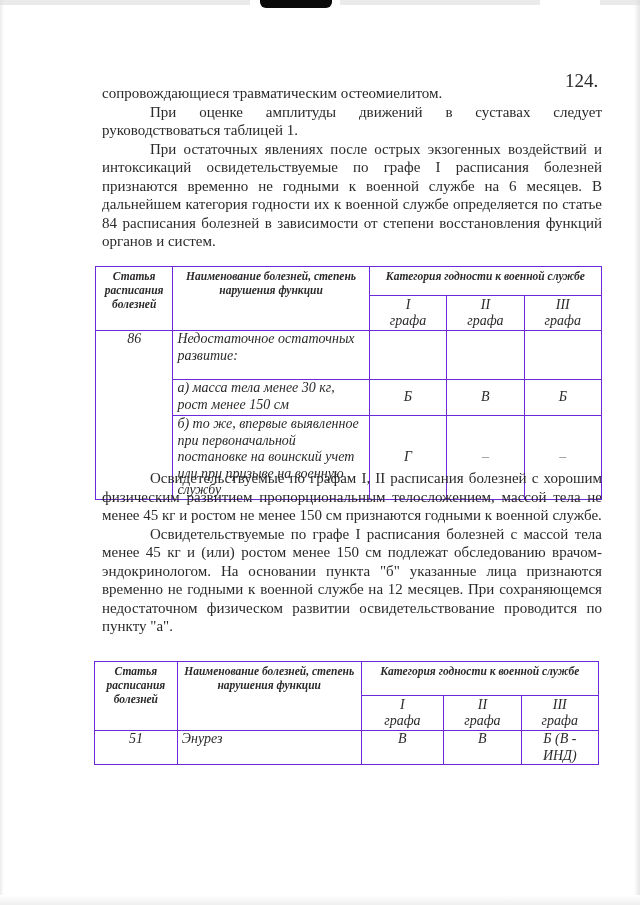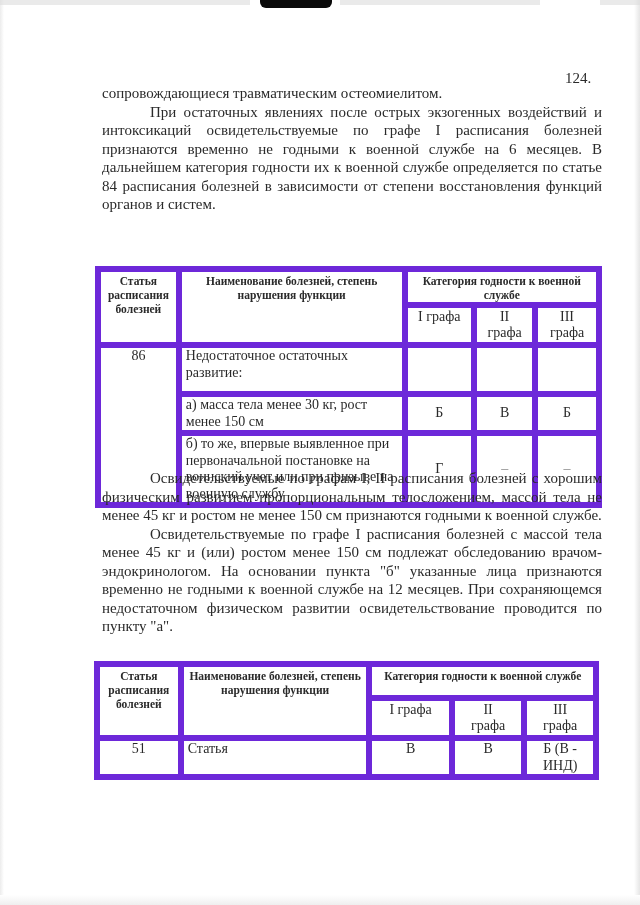--- a/index.html
+++ b/index.html
@@ -35,21 +35,21 @@
   }
   .top-strip {
     position: absolute; top: 0; height: 5px; background: #dcdcdc; opacity: 0.6;
   }
   .top-blot {
     position: absolute; left: 260px; top: 0; width: 72px; height: 8px;
     background: #0a0a0a; border-radius: 0 0 6px 6px;
   }
   .page-number {
     position: absolute; left: 565px; top: 70px;
-    font-size: 15px;
+    font-size: 19px;
   }
   .text-block {
     position: absolute;
     left: 102px;
     width: 500px;
     font-size: 15px;
     line-height: 18.5px;
     text-align: justify;
   }
   .text-block p {
@@ -58,36 +58,37 @@
   .indent {
     text-indent: 48px;
   }
   table.schedule {
     position: absolute;
     border-collapse: collapse;
     font-size: 14px;
     line-height: 16.5px;
   }
   table.schedule td, table.schedule th {
-    border: 6px solid #6d28d9;
+    border: 1px solid #6d28d9;
     padding: 0 4px;
     vertical-align: top;
+    font-style: italic;
   }
   table.schedule th {
     font-weight: bold;
     font-size: 11.5px;
     line-height: 14px;
     text-align: center;
     padding-top: 2px;
   }
   table.schedule th.sub {
     font-weight: normal;
     font-size: 14px;
     line-height: 16px;
-    padding: 1px 10px;
+    padding: 1px 20px;
   }
   table.schedule td.center {
     text-align: center;
   }
   table.schedule td.middle {
     vertical-align: middle;
   }
   #table1 { left: 95px; top: 266px; width: 507px; }
   #table2 { left: 94px; top: 661px; width: 505px; }
 </style>
@@ -100,20 +101,21 @@
   <div class="scan-edge-bottom"></div>
   <div class="top-strip" style="left:0;width:250px;"></div>
   <div class="top-strip" style="left:340px;width:200px;"></div>
   <div class="top-strip" style="left:600px;width:40px;"></div>
   <div class="top-blot"></div>
 
   <div class="page-number">124.</div>
 
   <div class="text-block" style="top:84px;font-family:Liberation Serif, serif;">
     <p>сопровождающиеся травматическим остеомиелитом.</p>
+    <p class="indent">При оценке амплитуды движений в суставах следует руководствоваться таблицей 1.</p>
     <p class="indent">При остаточных явлениях после острых экзогенных воздействий и интоксикаций освидетельствуемые по графе I расписания болезней признаются временно не годными к военной службе на 6 месяцев. В дальнейшем категория годности их к военной службе определяется по статье 84 расписания болезней в зависимости от степени восстановления функций органов и систем.</p>
   </div>
 
   <table class="schedule" id="table1">
     <colgroup>
       <col style="width:81px">
       <col style="width:230px">
       <col style="width:70px">
       <col style="width:61px">
       <col style="width:64px">
@@ -170,20 +172,20 @@
       <th rowspan="2">Наименование болезней, степень нарушения функции</th>
       <th colspan="3">Категория годности к военной службе</th>
     </tr>
     <tr style="height:17px">
       <th class="sub">I графа</th>
       <th class="sub">II графа</th>
       <th class="sub">III графа</th>
     </tr>
     <tr style="height:32px">
       <td class="center">51</td>
-      <td>Статья</td>
+      <td>Энурез</td>
       <td class="center">В</td>
       <td class="center">В</td>
       <td class="center">Б (В - ИНД)</td>
     </tr>
   </tbody>
     </table>
 </div>
 
 </body></html>

